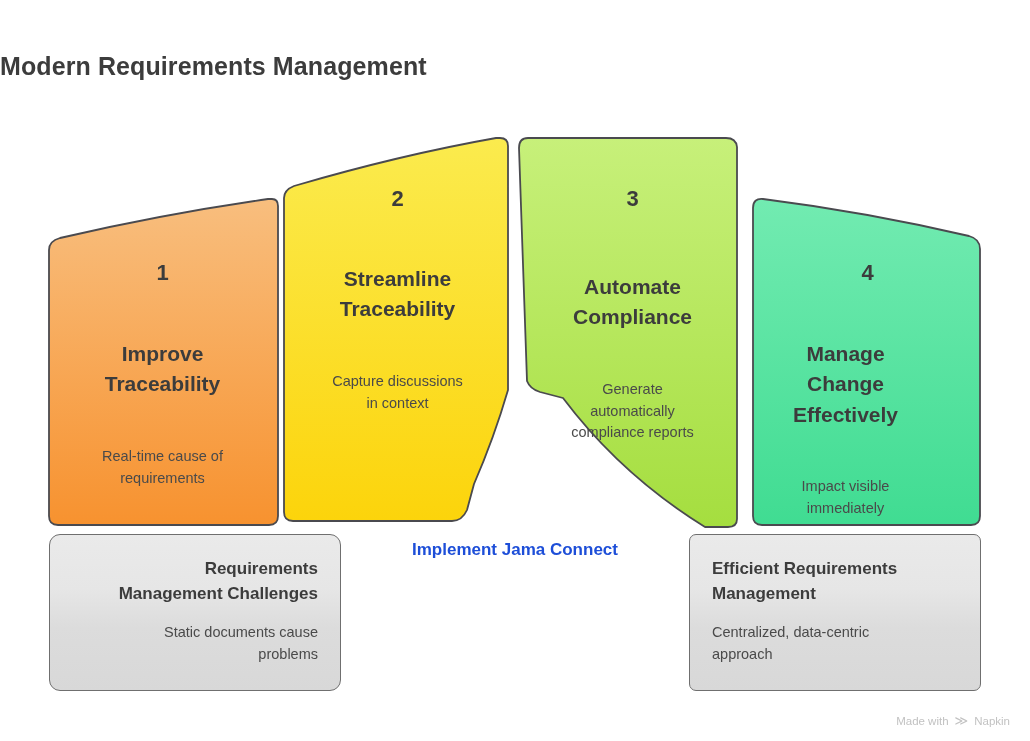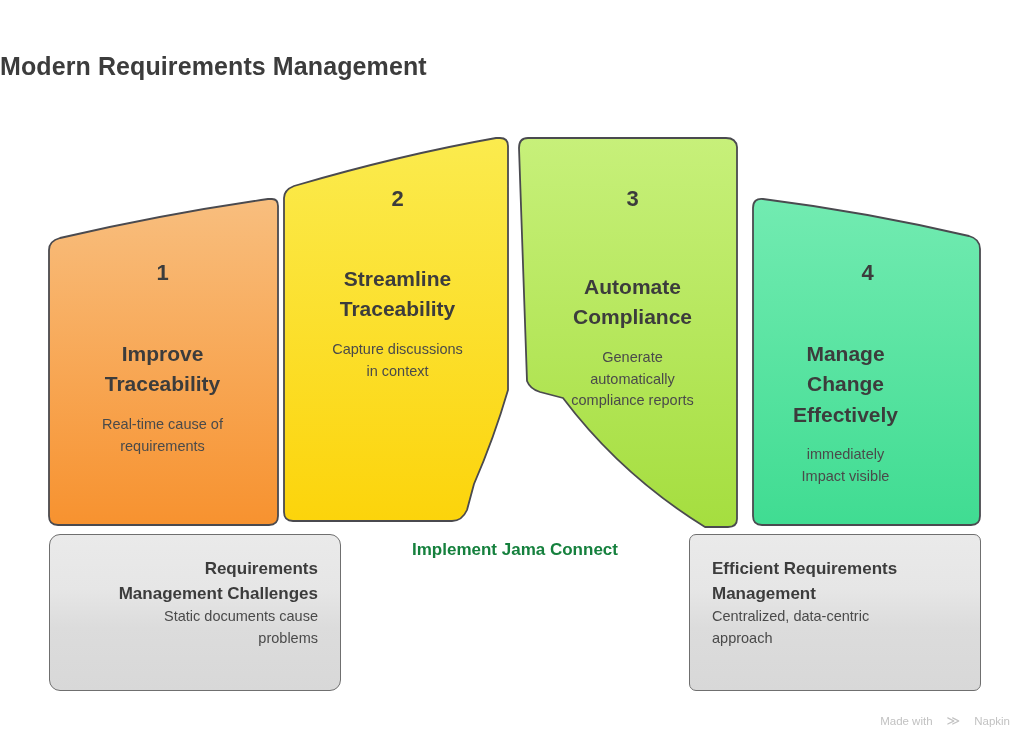--- a/index.html
+++ b/index.html
@@ -59,20 +59,21 @@
   .panel-head {
     font-size: 21px;
     font-weight: bold;
     line-height: 1.45;
   }
   .panel-sub {
     font-size: 14.5px;
     font-weight: normal;
     line-height: 1.5;
     color: #4a4a4a;
+    margin-top: 32px;
   }
 
   #p1-num  { left: 60px;  top: 262px; width: 205px; }
   #p1-body { left: 60px;  top: 339px; width: 205px; }
   #p2-num  { left: 295px; top: 188px; width: 205px; }
   #p2-body { left: 295px; top: 264px; width: 205px; }
   #p3-num  { left: 530px; top: 188px; width: 205px; }
   #p3-body { left: 530px; top: 272px; width: 205px; }
   #p4-num  { left: 765px; top: 262px; width: 205px; }
   #p4-body { left: 743px; top: 339px; width: 205px; }
@@ -82,21 +83,21 @@
 
   
   .center-caption {
     position: absolute;
     top: 540px;
     left: 355px;
     width: 320px;
     text-align: center;
     font-size: 17px;
     font-weight: bold;
-    color: #15803d;
+    color: #1d4ed8;
   }
 
   
   .gray-card {
     position: absolute;
     box-sizing: border-box;
     border: 1.6px solid #6f6f6f;
     border-radius: 11px;
     background: linear-gradient(180deg, #eaeaea 0%, #e6e6e6 35%, #dcdcdc 60%, #d8d8d8 100%);
     padding: 22px 22px 20px 22px;
@@ -116,34 +117,34 @@
     text-align: left;
     border-radius: 7px;
   }
   .card-head {
     font-size: 17px;
     font-weight: bold;
     color: #3c3c3c;
     line-height: 1.45;
   }
   .card-sub {
-    margin-top: 0;
+    margin-top: 16px;
     font-size: 14.5px;
     color: #4a4a4a;
     line-height: 1.5;
   }
 
   
   .watermark {
     position: absolute;
     right: 20px;
     bottom: 14px;
     display: flex;
     align-items: center;
-    gap: 14px;
+    gap: 6px;
     font-size: 11.5px;
     color: #c2c2c2;
   }
   .wm-logo {
     display: inline-block;
     line-height: 1;
     font-size: 13px;
     color: #c2c2c2;
   }
 </style>
@@ -249,22 +250,22 @@
 
   <div class="panel-text panel-num" id="p4-num">4</div>
   <div class="panel-text" id="p4-body">
     <div class="panel-head">
       <span class="panel-head-line">Manage</span>
       <span class="panel-head-line">Change</span>
       <span class="panel-head-line">Effectively</span>
     </div>
     <div class="gap-sm"></div>
     <div class="panel-sub">
+      <span class="panel-head-line">Impact visible</span>
       <span class="panel-head-line">immediately</span>
-      <span class="panel-head-line">Impact visible</span>
     </div>
   </div>
 
   <div class="center-caption">Implement Jama Connect</div>
 
   <div class="gray-card" id="card-left">
     <div class="card-head">
       <span class="panel-head-line">Requirements</span>
       <span class="panel-head-line">Management Challenges</span>
     </div>

